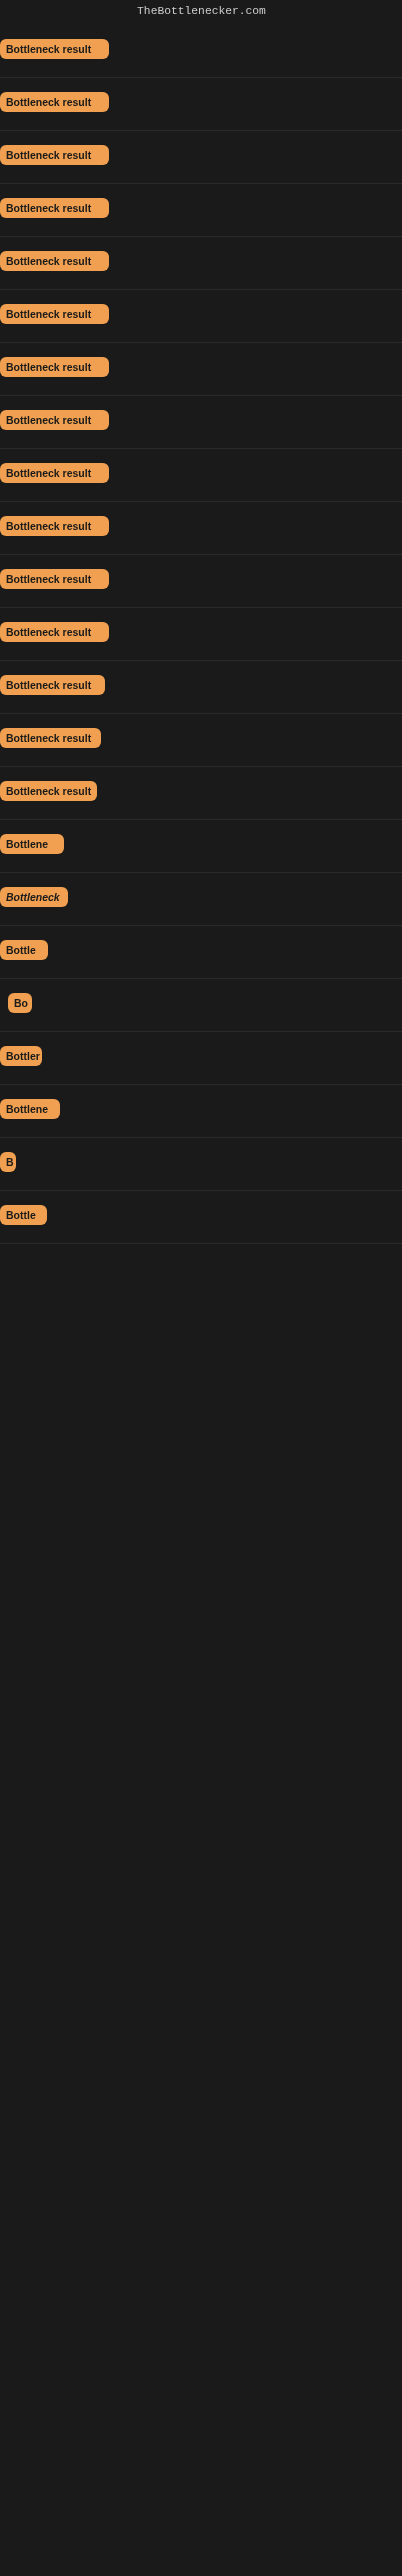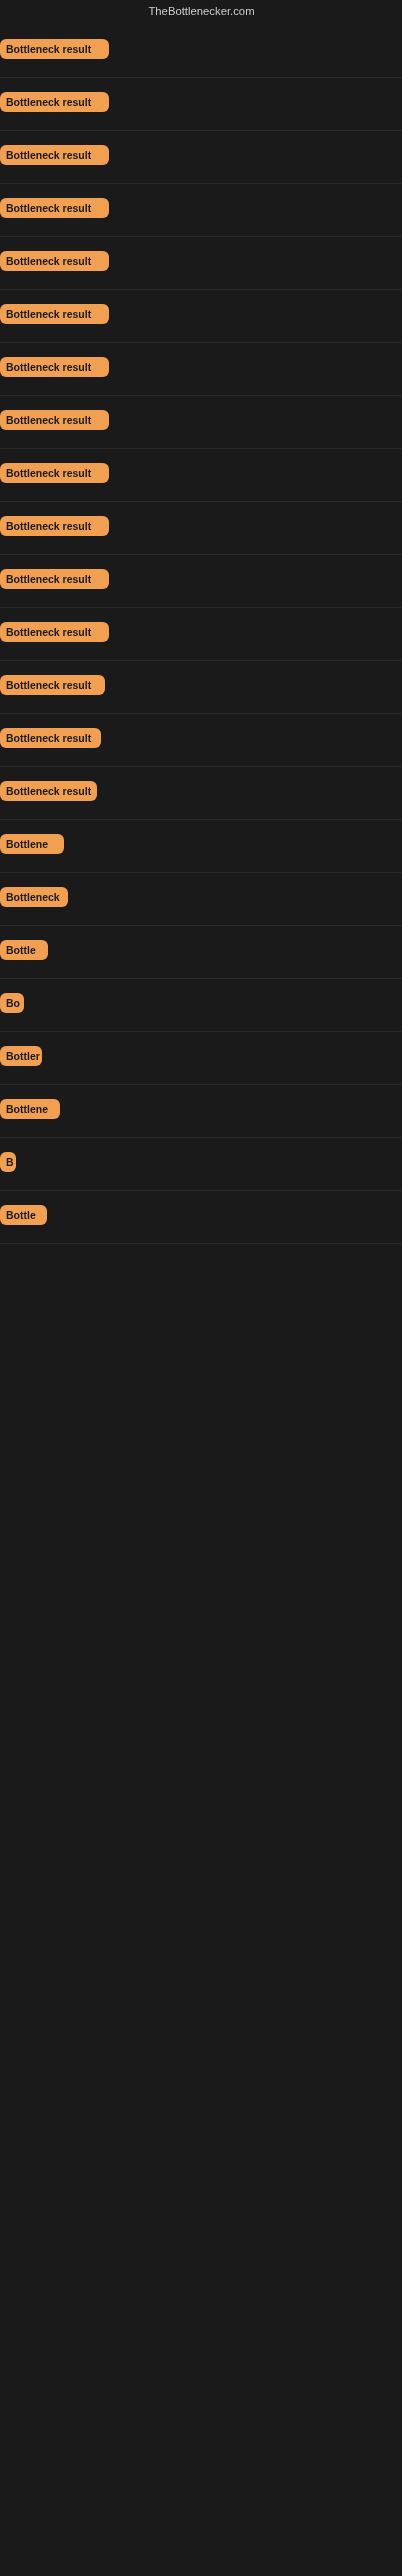--- a/index.html
+++ b/index.html
@@ -13,20 +13,21 @@
       background-color: #1a1a1a;
       font-family: Arial, sans-serif;
       position: relative;
     }
     .site-title {
       text-align: center;
       color: #cccccc;
       font-size: 11.3px;
       padding: 4.8px 0 8px 0;
       font-weight: normal;
+      font-family: Liberation Mono, monospace;
     }
     .bottleneck-button {
       display: inline-block;
       background-color: #f0a050;
       color: #1a1a1a;
       font-size: 10.5px;
       font-weight: bold;
       padding: 4px 6px;
       border-radius: 6px;
       cursor: pointer;
@@ -54,21 +55,21 @@
     <div class="row"><div class="bottleneck-button" style="max-width: 109px; width: 109px;">Bottleneck result</div></div>
     <div class="row"><div class="bottleneck-button" style="max-width: 109px; width: 109px;">Bottleneck result</div></div>
     <div class="row"><div class="bottleneck-button" style="max-width: 109px; width: 109px;">Bottleneck result</div></div>
     <div class="row"><div class="bottleneck-button" style="max-width: 109px; width: 109px;">Bottleneck result</div></div>
     <div class="row"><div class="bottleneck-button" style="max-width: 109px; width: 109px;">Bottleneck result</div></div>
     <div class="row"><div class="bottleneck-button" style="max-width: 109px; width: 109px;">Bottleneck result</div></div>
     <div class="row"><div class="bottleneck-button" style="max-width: 105px; width: 105px;">Bottleneck result</div></div>
     <div class="row"><div class="bottleneck-button" style="max-width: 101px; width: 101px;">Bottleneck result</div></div>
     <div class="row"><div class="bottleneck-button" style="max-width: 97px; width: 97px;">Bottleneck result</div></div>
     <div class="row"><div class="bottleneck-button" style="max-width: 64px; width: 64px;">Bottlene</div></div>
-    <div class="row"><div class="bottleneck-button" style="max-width: 68px; width: 81px;">Bottleneck</div></div>
+    <div class="row"><div class="bottleneck-button" style="max-width: 68px; width: 81px; font-style: italic;">Bottleneck</div></div>
     <div class="row"><div class="bottleneck-button" style="max-width: 48px; width: 48px;">Bottle</div></div>
-    <div class="row"><div class="bottleneck-button" style="max-width: 24px; width: 24px;">Bo</div></div>
+    <div class="row"><div class="bottleneck-button" style="max-width: 24px; width: 24px; margin-left: 8px;">Bo</div></div>
     <div class="row"><div class="bottleneck-button" style="max-width: 50px; width: 42px;">Bottler</div></div>
     <div class="row"><div class="bottleneck-button" style="max-width: 60px; width: 60px;">Bottlene</div></div>
     <div class="row"><div class="bottleneck-button" style="max-width: 16px; width: 16px;">B</div></div>
     <div class="row"><div class="bottleneck-button" style="max-width: 47px; width: 47px;">Bottle</div></div>
   </div>
 
 
 </body></html>

